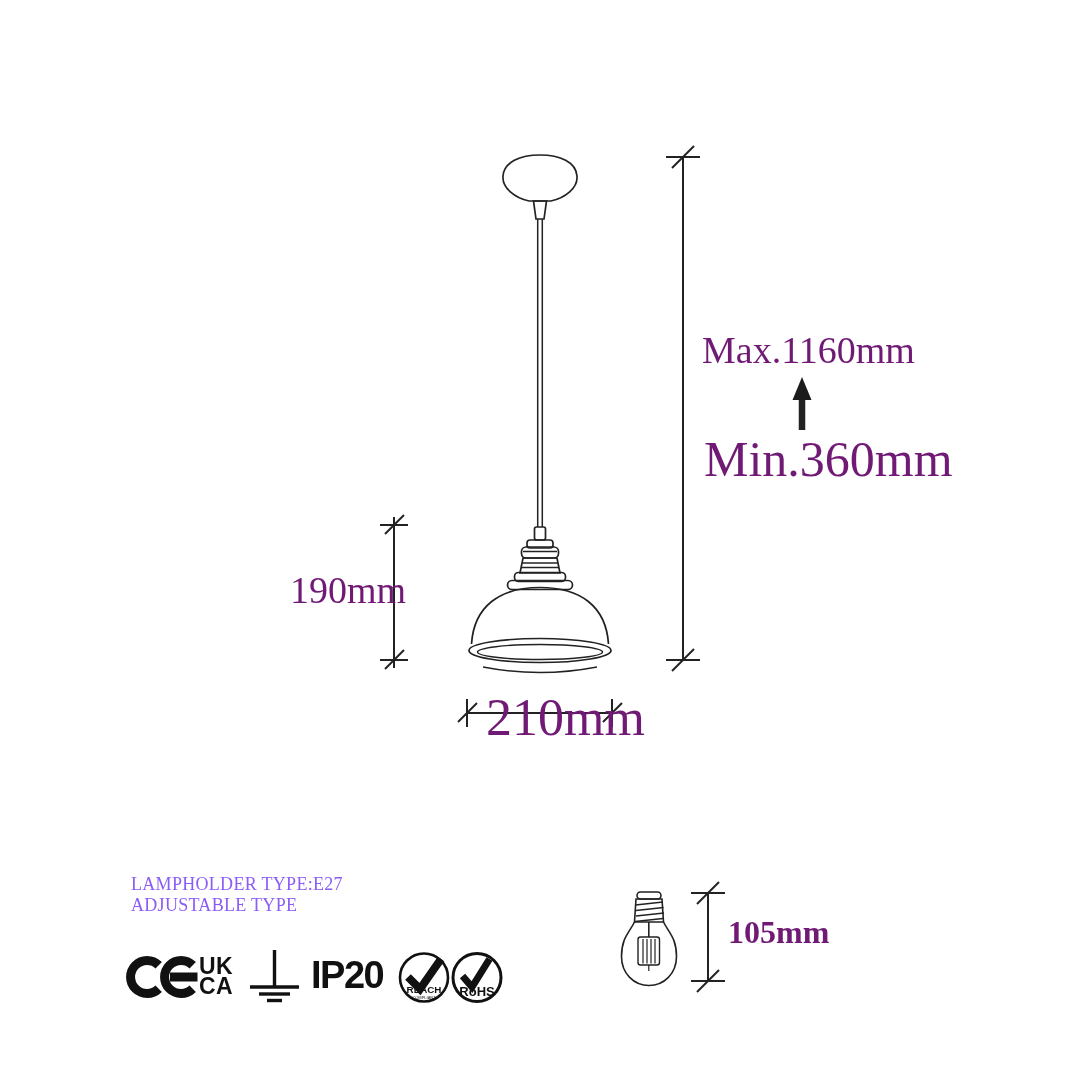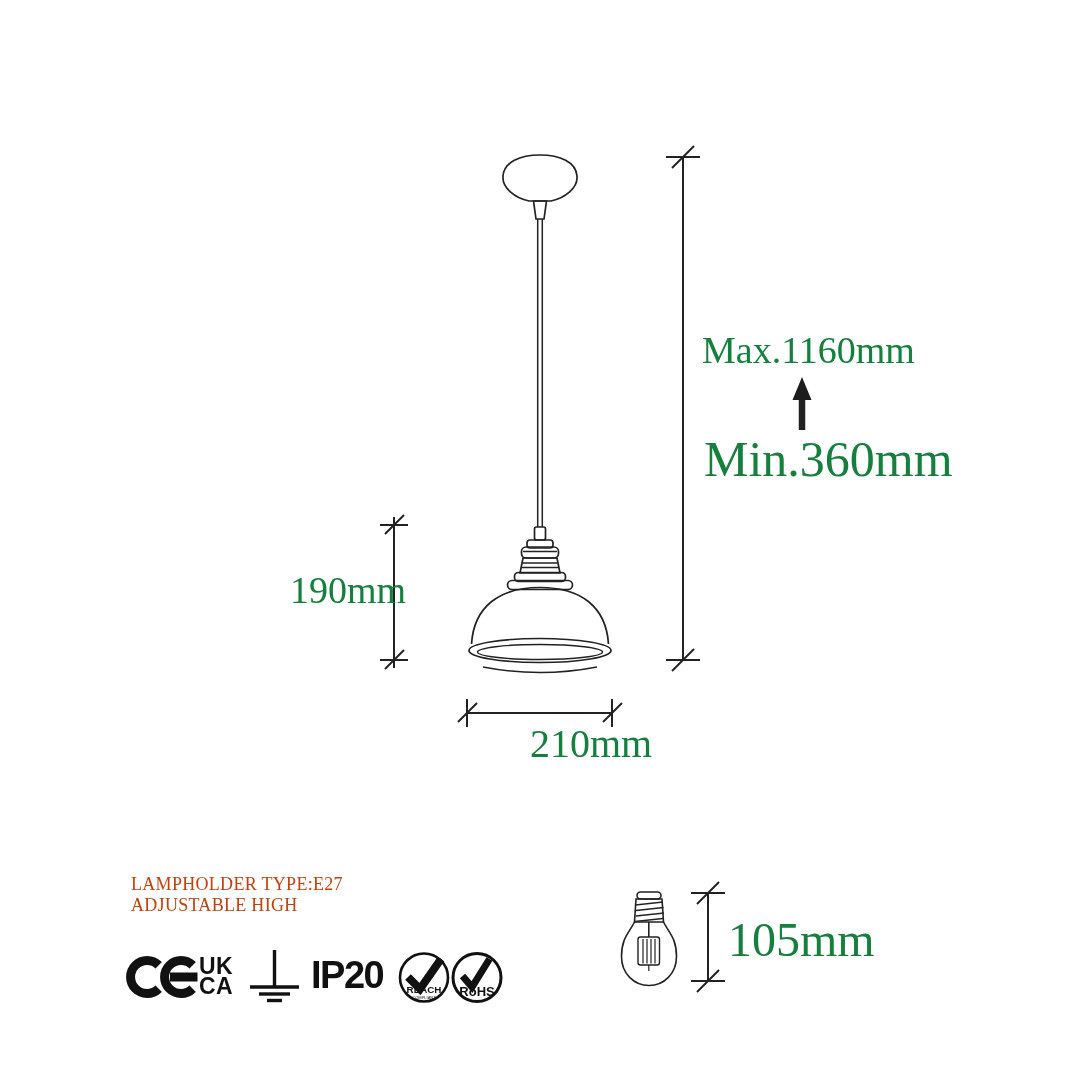--- a/index.html
+++ b/index.html
@@ -1,29 +1,29 @@
 <!DOCTYPE html>
 <html><head>
 <meta charset="utf-8">
 <style>
   html,body{margin:0;padding:0;background:#fff;}
   .stage{
     position:relative;width:1080px;height:1080px;background:#ffffff;
     overflow:hidden;font-family:"Liberation Serif", serif;color:#1c1c1c;
   }
   .stage svg{position:absolute;left:0;top:0;}
-  .dim-label{position:absolute;white-space:nowrap;color:#15803d;line-height:1;}
+  .dim-label{position:absolute;white-space:nowrap;color:#701a75;line-height:1;}
   .lbl-max{left:702px;top:331px;font-size:38px;}
   .lbl-min{left:704px;top:434px;font-size:50px;}
   .lbl-190{left:257px;top:571px;font-size:38px;margin-left:33px;}
-  .lbl-210{left:486px;top:724px;font-size:40px;margin-left:44px;}
-  .lbl-105{left:728px;top:916px;font-size:48px;font-weight:normal;}
+  .lbl-210{left:486px;top:692px;font-size:52px;}
+  .lbl-105{left:728px;top:916px;font-size:32px;font-weight:bold;}
   .specs{
     position:absolute;left:131px;top:874px;font-size:18px;line-height:21px;
-    letter-spacing:0.3px;color:#c2410c;white-space:nowrap;
+    letter-spacing:0.3px;color:#8b5cf6;white-space:nowrap;
   }
   .ukca{
     position:absolute;left:199px;top:956px;font-family:"Liberation Sans",sans-serif;
     font-weight:bold;font-size:23px;line-height:19.5px;letter-spacing:0.5px;
     color:#111;transform:scaleY(1.03);transform-origin:top left;
   }
   .ip20{
     position:absolute;left:311px;top:954px;font-family:"Liberation Sans",sans-serif;
     font-weight:bold;font-size:38px;letter-spacing:-1.5px;color:#111;
   }
@@ -156,21 +156,21 @@
   </svg>
 
   <div class="dim-label lbl-max">Max.1160mm</div>
   <div class="dim-label lbl-min">Min.360mm</div>
   <div class="dim-label lbl-190">190mm</div>
   <div class="dim-label lbl-210">210mm</div>
   <div class="dim-label lbl-105">105mm</div>
 
   <div class="specs">
     <div>LAMPHOLDER TYPE:E27</div>
-    <div>ADJUSTABLE HIGH</div>
+    <div>ADJUSTABLE TYPE</div>
   </div>
 
   <div class="ukca">
     <div>UK</div>
     <div>CA</div>
   </div>
 
   <div class="ip20">IP20</div>
 
 </div>

